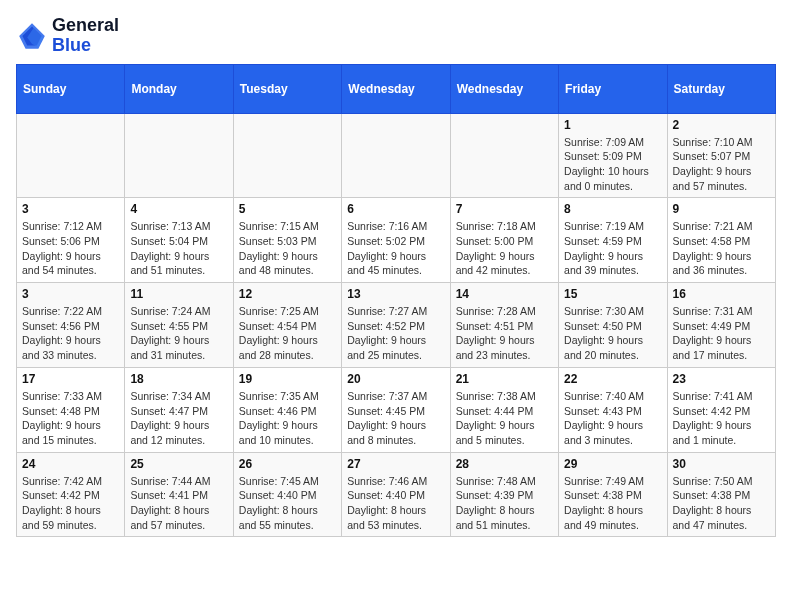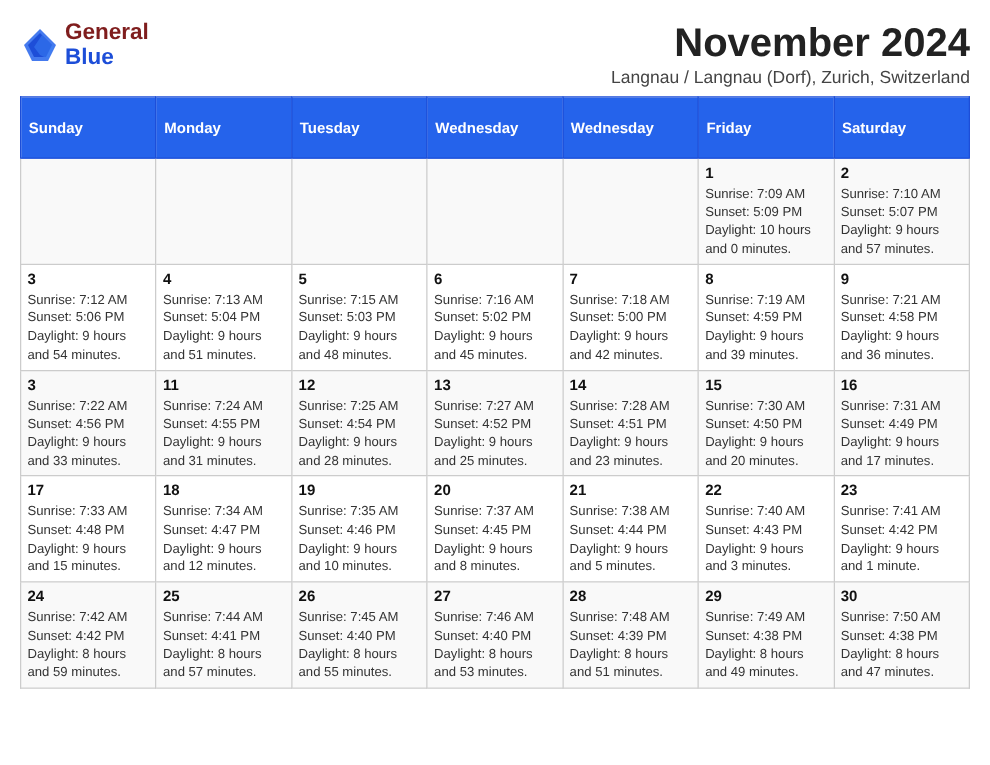--- a/index.html
+++ b/index.html
@@ -19,21 +19,21 @@
     .logo {
       display: flex;
       align-items: center;
       gap: 4px;
     }
     .logo-text {
       font-size: 18px;
       font-weight: bold;
       line-height: 1.1;
     }
-    .logo-text .general { color: #7f1d1d; }
+    .logo-text .general { color: #0f172a; }
     .logo-text .blue { color: #1d4ed8; }
     .logo-icon {
       width: 32px;
       height: 32px;
     }
     .title-area {
       text-align: right;
     }
     .month-title {
       font-size: 32px;
@@ -95,24 +95,20 @@
     <svg class="logo-icon" viewBox="0 0 40 40">
       <polygon points="20,4 36,20 28,36 12,36 4,20" fill="#2563eb" opacity="0.85"></polygon>
       <polygon points="20,8 32,20 26,32 14,32 8,20" fill="#1d4ed8"></polygon>
       <polygon points="22,10 34,22 28,34 20,30 14,22" fill="#3b82f6" opacity="0.5"></polygon>
     </svg>
     <div class="logo-text">
       <span class="general">General</span><br>
       <span class="blue">Blue</span>
     </div>
   </div>
-  <div class="title-area">
-    <div class="month-title">November 2024</div>
-    <div class="location">Langnau / Langnau (Dorf), Zurich, Switzerland</div>
-  </div>
 </div>
 
 <table>
   <thead>
     <tr id="day-headers">
         <th>Sunday</th>
         <th>Monday</th>
         <th>Tuesday</th>
         <th>Wednesday</th>
         <th>Wednesday</th>

